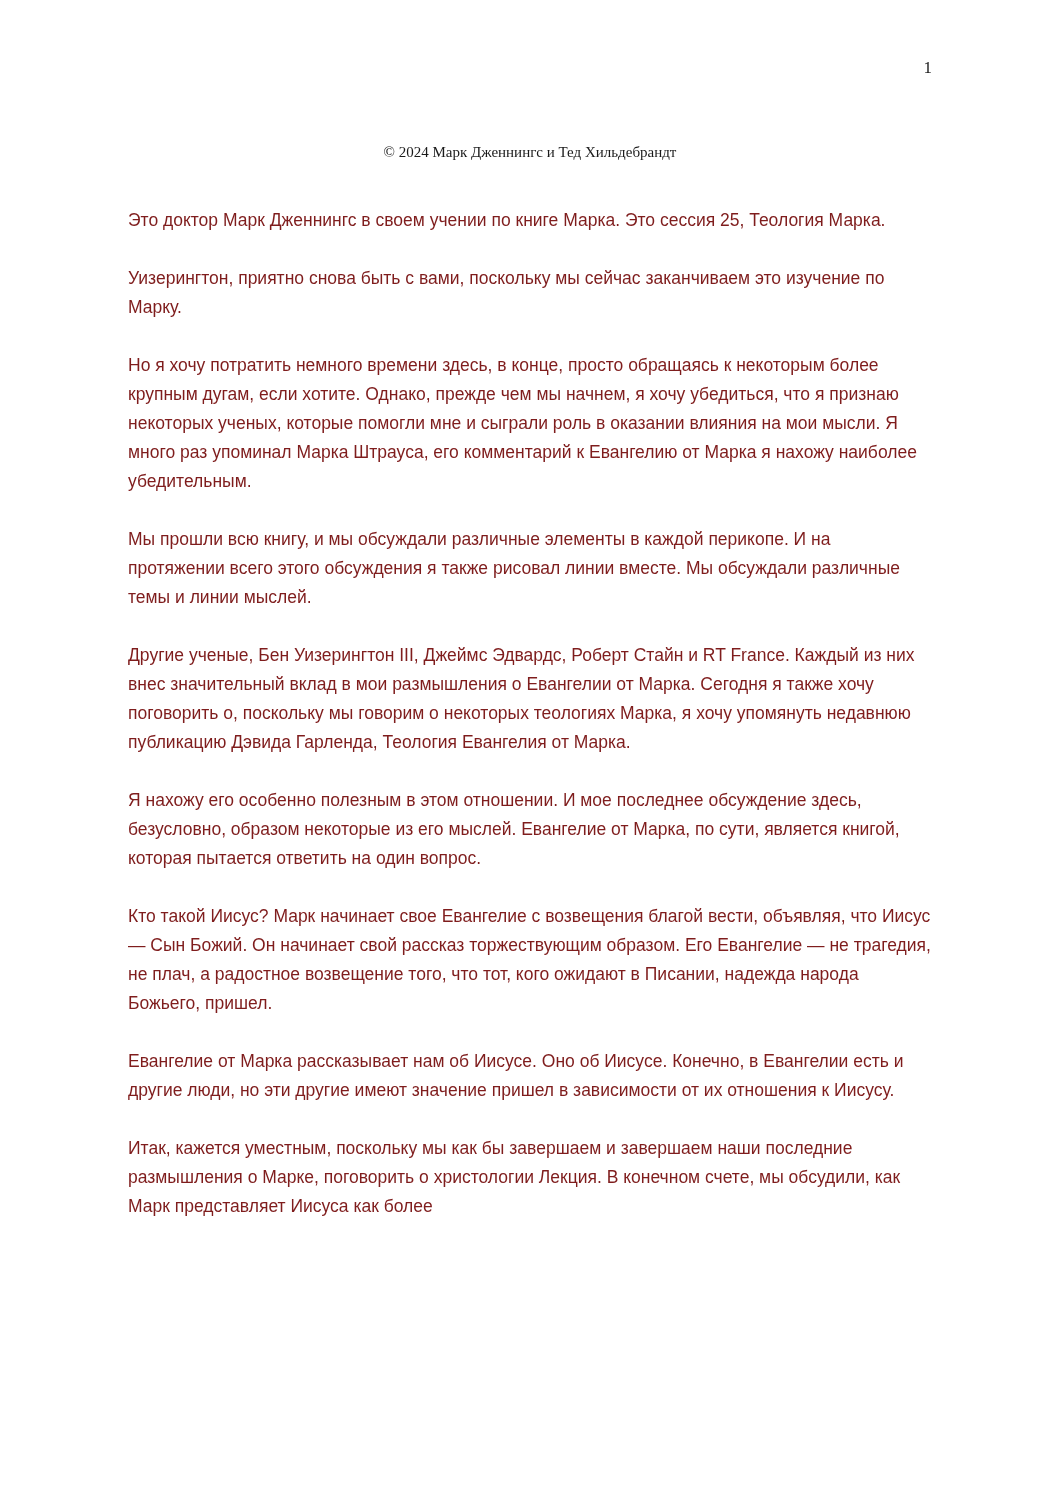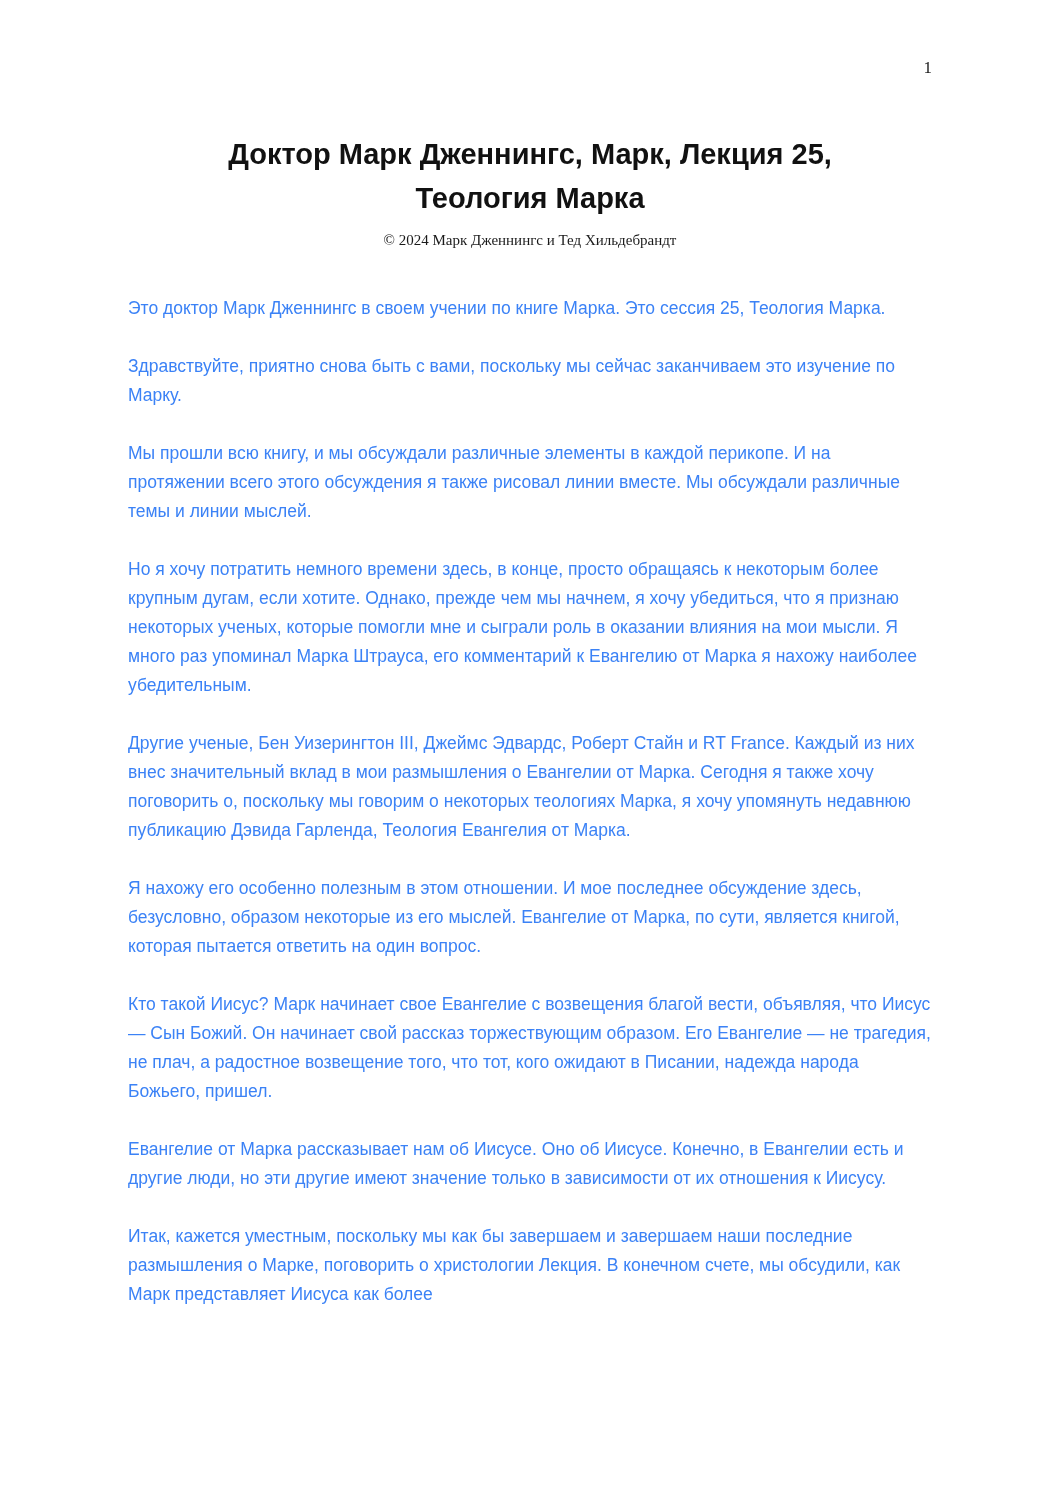--- a/index.html
+++ b/index.html
@@ -51,46 +51,42 @@
     color: #1a1a1a;
   }
   .body-text {
     margin-top: 40px;
   }
   .body-text p {
     font-family: "Liberation Sans", sans-serif;
     font-size: 17.5px;
     line-height: 29px;
     margin-bottom: 29px;
-    color: #3b82f6;
+    color: #7f1d1d;
     text-align: left;
   }
 </style>
 </head>
 <body>
 
 <div class="page">
 
   <div class="page-number">1</div>
 
   <div class="content">
 
-    <h1 class="doc-title">
-      <span>Доктор Марк Дженнингс, Марк, Лекция 25,</span><br>
-      <span>Теология Марка</span>
-    </h1>
 
     <div class="doc-copyright">© 2024 Марк Дженнингс и Тед Хильдебрандт</div>
 
     <div class="body-text">
       <p>Это доктор Марк Дженнингс в своем учении по книге Марка. Это сессия 25, Теология Марка.</p>
-      <p>Здравствуйте, приятно снова быть с вами, поскольку мы сейчас заканчиваем это изучение по Марку.</p>
+      <p>Уизерингтон, приятно снова быть с вами, поскольку мы сейчас заканчиваем это изучение по Марку.</p>
+      <p>Но я хочу потратить немного времени здесь, в конце, просто обращаясь к некоторым более крупным дугам, если хотите. Однако, прежде чем мы начнем, я хочу убедиться, что я признаю некоторых ученых, которые помогли мне и сыграли роль в оказании влияния на мои мысли. Я много раз упоминал Марка Штрауса, его комментарий к Евангелию от Марка я нахожу наиболее убедительным.</p>
       <p>Мы прошли всю книгу, и мы обсуждали различные элементы в каждой перикопе. И на протяжении всего этого обсуждения я также рисовал линии вместе. Мы обсуждали различные темы и линии мыслей.</p>
-      <p>Но я хочу потратить немного времени здесь, в конце, просто обращаясь к некоторым более крупным дугам, если хотите. Однако, прежде чем мы начнем, я хочу убедиться, что я признаю некоторых ученых, которые помогли мне и сыграли роль в оказании влияния на мои мысли. Я много раз упоминал Марка Штрауса, его комментарий к Евангелию от Марка я нахожу наиболее убедительным.</p>
       <p>Другие ученые, Бен Уизерингтон III, Джеймс Эдвардс, Роберт Стайн и RT France. Каждый из них внес значительный вклад в мои размышления о Евангелии от Марка. Сегодня я также хочу поговорить о, поскольку мы говорим о некоторых теологиях Марка, я хочу упомянуть недавнюю публикацию Дэвида Гарленда, Теология Евангелия от Марка.</p>
       <p>Я нахожу его особенно полезным в этом отношении. И мое последнее обсуждение здесь, безусловно, образом некоторые из его мыслей. Евангелие от Марка, по сути, является книгой, которая пытается ответить на один вопрос.</p>
       <p>Кто такой Иисус? Марк начинает свое Евангелие с возвещения благой вести, объявляя, что Иисус — Сын Божий. Он начинает свой рассказ торжествующим образом. Его Евангелие — не трагедия, не плач, а радостное возвещение того, что тот, кого ожидают в Писании, надежда народа Божьего, пришел.</p>
-      <p>Евангелие от Марка рассказывает нам об Иисусе. Оно об Иисусе. Конечно, в Евангелии есть и другие люди, но эти другие имеют значение только в зависимости от их отношения к Иисусу.</p>
+      <p>Евангелие от Марка рассказывает нам об Иисусе. Оно об Иисусе. Конечно, в Евангелии есть и другие люди, но эти другие имеют значение пришел в зависимости от их отношения к Иисусу.</p>
       <p>Итак, кажется уместным, поскольку мы как бы завершаем и завершаем наши последние размышления о Марке, поговорить о христологии Лекция. В конечном счете, мы обсудили, как Марк представляет Иисуса как более</p>
     </div>
 
   </div>
 </div>
 
 </body></html>

